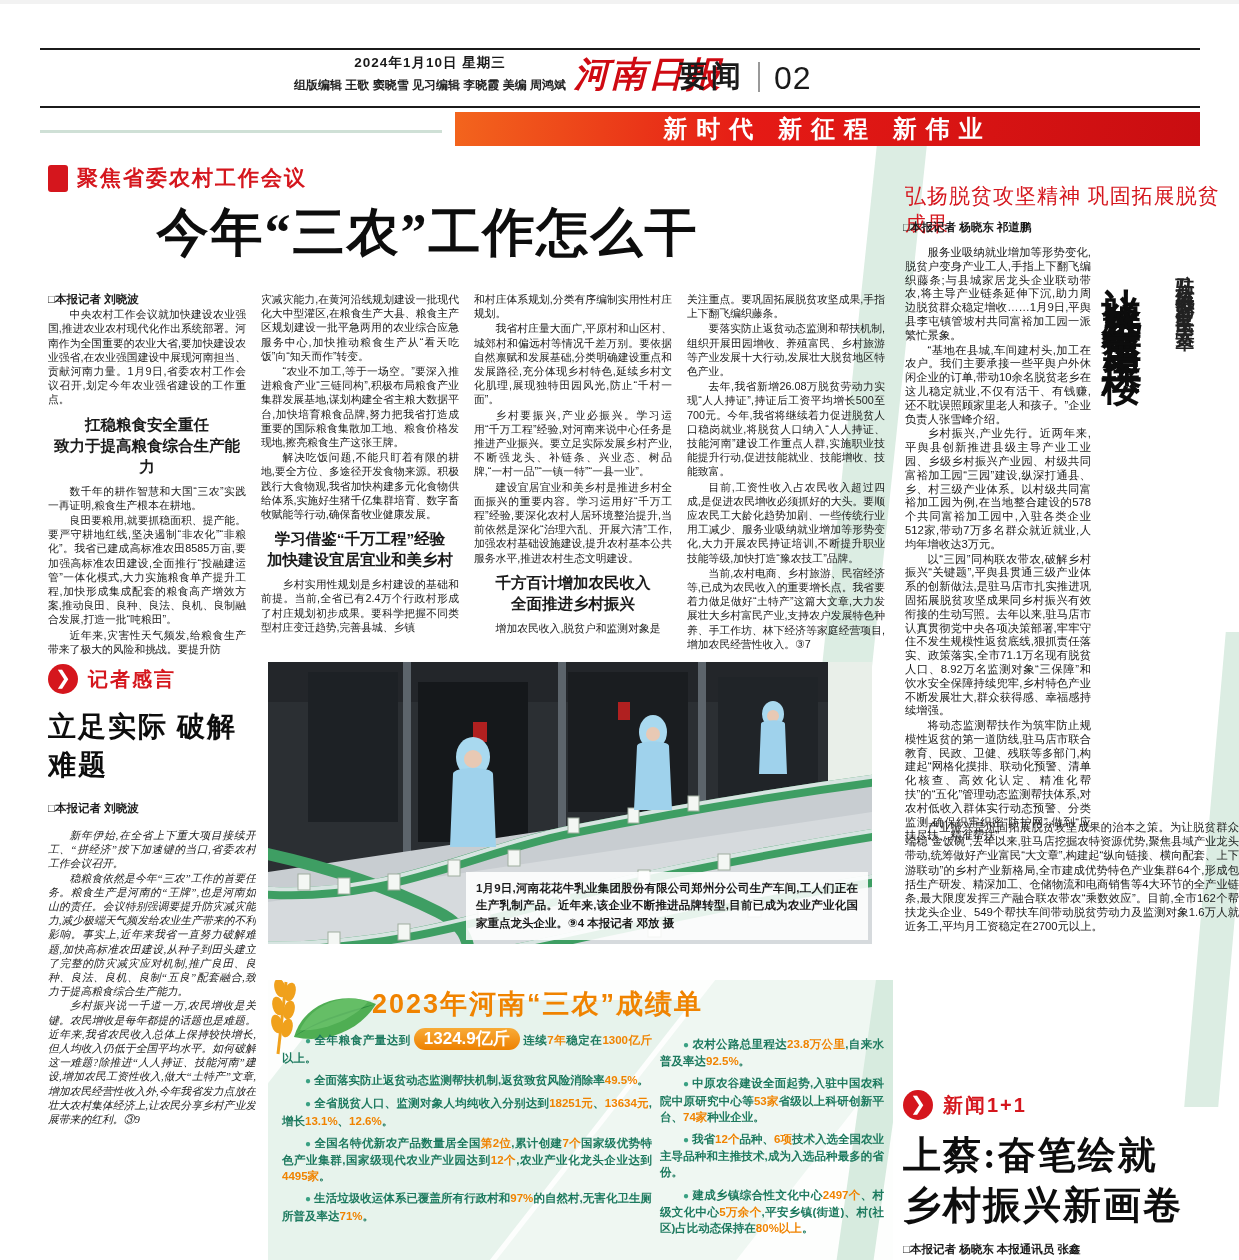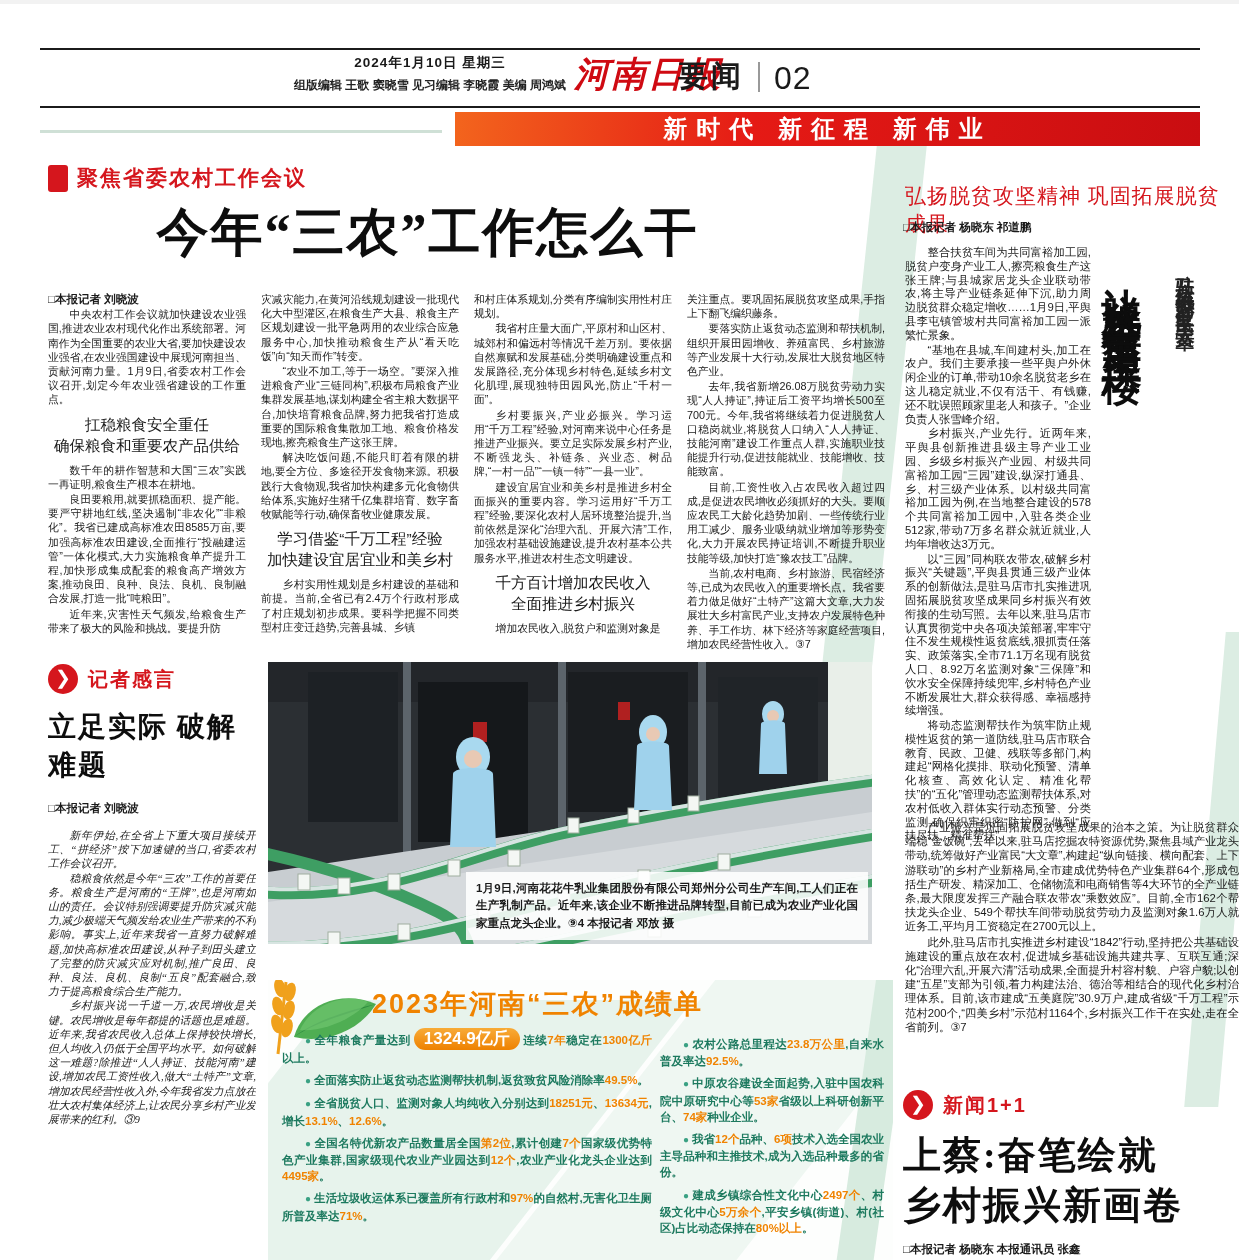--- a/index.html
+++ b/index.html
@@ -36,21 +36,21 @@
   
   #kicker{left:48px;top:160px;display:flex;align-items:center;gap:9px;}
   #kicker-icon{width:20px;height:27px;background:#d5161d;border-radius:3px;}
   #kicker-text{font-size:21px;color:#d5161d;font-weight:900;letter-spacing:2px;}
   #lead-headline{left:55px;top:194px;width:745px;text-align:center;font-size:52px;font-weight:900;letter-spacing:2px;color:#0d0d0d;}
   .col{position:absolute;top:288px;width:198px;height:374px;overflow:hidden;font-size:10.8px;line-height:14.2px;}
   #col1{left:48px;}#col2{left:261px;}#col3{left:474px;}#col4{left:687px;}
   .col p{text-indent:2em;margin-bottom:1px;}
   .col p.cont{text-indent:0;}
   .byline{font-weight:bold;font-size:11.5px;margin-bottom:11px;text-indent:0 !important;}
-  .subhead{font-size:15.5px;font-weight:400;text-align:center;line-height:21px;margin:7px 0;text-indent:0 !important;}
+  .subhead{font-size:15.5px;font-weight:700;text-align:center;line-height:21px;margin:7px 0;text-indent:0 !important;}
 
   
   #comment{left:48px;top:660px;width:208px;height:596px;overflow:hidden;}
   .label-row{display:flex;align-items:center;gap:10px;}
   .arrow-badge{width:30px;height:30px;border-radius:50%;background:#d5161d;color:#fff;
                font-size:19px;font-weight:900;text-align:center;line-height:28px;}
   .red-label{color:#d5161d;font-weight:900;font-size:20px;letter-spacing:2px;}
   #comment-headline{font-size:28px;font-weight:900;letter-spacing:2px;margin-top:14px;color:#0d0d0d;}
   #comment-byline{font-weight:bold;font-size:11.5px;margin-top:17px;}
   #comment-body{margin-top:12px;font-size:10.8px;line-height:14.2px;
@@ -123,21 +123,21 @@
     <span id="kicker-icon"></span>
     <span id="kicker-text">聚焦省委农村工作会议</span>
   </div>
   <div class="abs serif" id="lead-headline">今年“三农”工作怎么干</div>
 
   <div class="col jtext" id="col1">
     <p class="byline">□本报记者 刘晓波</p>
     <p>中央农村工作会议就加快建设农业强国,推进农业农村现代化作出系统部署。河南作为全国重要的农业大省,要加快建设农业强省,在农业强国建设中展现河南担当、贡献河南力量。1月9日,省委农村工作会议召开,划定今年农业强省建设的工作重点。</p>
     <div class="subhead">
       <div>扛稳粮食安全重任</div>
-      <div>确保粮食和重要农产品供给</div>
+      <div>致力于提高粮食综合生产能力</div>
     </div>
     <p>数千年的耕作智慧和大国“三农”实践一再证明,粮食生产根本在耕地。</p>
     <p>良田要粮用,就要抓稳面积、提产能。要严守耕地红线,坚决遏制“非农化”“非粮化”。我省已建成高标准农田8585万亩,要加强高标准农田建设,全面推行“投融建运管”一体化模式,大力实施粮食单产提升工程,加快形成集成配套的粮食高产增效方案,推动良田、良种、良法、良机、良制融合发展,打造一批“吨粮田”。</p>
     <p>近年来,灾害性天气频发,给粮食生产带来了极大的风险和挑战。要提升防</p>
   </div>
 
   <div class="col jtext" id="col2">
     <p class="cont">灾减灾能力,在黄河沿线规划建设一批现代化大中型灌区,在粮食生产大县、粮食主产区规划建设一批平急两用的农业综合应急服务中心,加快推动粮食生产从“看天吃饭”向“知天而作”转变。</p>
     <p>“农业不加工,等于一场空。”要深入推进粮食产业“三链同构”,积极布局粮食产业集群发展基地,谋划构建全省主粮大数据平台,加快培育粮食品牌,努力把我省打造成重要的国际粮食集散加工地、粮食价格发现地,擦亮粮食生产这张王牌。</p>
     <p>解决吃饭问题,不能只盯着有限的耕地,要全方位、多途径开发食物来源。积极践行大食物观,我省加快构建多元化食物供给体系,实施好生猪千亿集群培育、数字畜牧赋能等行动,确保畜牧业健康发展。</p>
@@ -283,29 +283,28 @@
         <div class="sc-item"><span class="sc-dot">●</span><span>建成乡镇综合性文化中心</span><span class="sc-num">2497个</span><span>、村级文化中心</span><span class="sc-num">5万余个</span><span>,平安乡镇(街道)、村(社区)占比动态保持在</span><span class="sc-num">80%以上</span><span>。</span></div>
       </div>
     <div id="sc-credit">文字整理 本报记者 刘晓波</div>
   </div>
 
   <div class="abs" id="ra-kicker">弘扬脱贫攻坚精神 巩固拓展脱贫成果</div>
   <div class="abs" id="ra-byline">□本报记者 杨晓东 祁道鹏</div>
   <div class="abs serif" id="ra-vert-headline">让脱贫群众生活更上一层楼</div>
   <div class="abs" id="ra-vert-kicker">驻马店统筹做好产业富民「大文章」</div>
   <div class="abs jtext" id="ra-col">
-    <p>整合扶贫车间为共同富裕加工园,脱贫户变身产业工人,擦亮粮食生产这张王牌;与县城家居龙头企业联动带农,将主导产业链条延伸下沉,助力周边脱贫群众稳定增收……1月9日,平舆县李屯镇管坡村共同富裕加工园一派繁忙景象。</p>
+    <p>服务业吸纳就业增加等形势变化,脱贫户变身产业工人,手指上下翻飞编织藤条;与县城家居龙头企业联动带农,将主导产业链条延伸下沉,助力周边脱贫群众稳定增收……1月9日,平舆县李屯镇管坡村共同富裕加工园一派繁忙景象。</p>
     <p>“基地在县城,车间建村头,加工在农户。我们主要承接一些平舆户外休闲企业的订单,带动10余名脱贫老乡在这儿稳定就业,不仅有活干、有钱赚,还不耽误照顾家里老人和孩子。”企业负责人张雪峰介绍。</p>
     <p>乡村振兴,产业先行。近两年来,平舆县创新推进县级主导产业工业园、乡级乡村振兴产业园、村级共同富裕加工园“三园”建设,纵深打通县、乡、村三级产业体系。以村级共同富裕加工园为例,在当地整合建设的578个共同富裕加工园中,入驻各类企业512家,带动7万多名群众就近就业,人均年增收达3万元。</p>
     <p>以“三园”同构联农带农,破解乡村振兴“关键题”,平舆县贯通三级产业体系的创新做法,是驻马店市扎实推进巩固拓展脱贫攻坚成果同乡村振兴有效衔接的生动写照。去年以来,驻马店市认真贯彻党中央各项决策部署,牢牢守住不发生规模性返贫底线,狠抓责任落实、政策落实,全市71.1万名现有脱贫人口、8.92万名监测对象“三保障”和饮水安全保障持续兜牢,乡村特色产业不断发展壮大,群众获得感、幸福感持续增强。</p>
     <p>将动态监测帮扶作为筑牢防止规模性返贫的第一道防线,驻马店市联合教育、民政、卫健、残联等多部门,构建起“网格化摸排、联动化预警、清单化核查、高效化认定、精准化帮扶”的“五化”管理动态监测帮扶体系,对农村低收入群体实行动态预警、分类监测,确保织牢织密“防护网”,做到“应扶尽扶、精准帮扶”。</p>
   </div>
   <div class="abs jtext" id="ra-wide">
     <p>产业振兴是巩固拓展脱贫攻坚成果的治本之策。为让脱贫群众端稳“金饭碗”,去年以来,驻马店挖掘农特资源优势,聚焦县域产业龙头带动,统筹做好产业富民“大文章”,构建起“纵向链接、横向配套、上下游联动”的乡村产业新格局,全市建成优势特色产业集群64个,形成包括生产研发、精深加工、仓储物流和电商销售等4大环节的全产业链条,最大限度发挥三产融合联农带农“乘数效应”。目前,全市162个帮扶龙头企业、549个帮扶车间带动脱贫劳动力及监测对象1.6万人就近务工,平均月工资稳定在2700元以上。</p>
-    <p>此外,驻马店市扎实推进乡村建设“1842”行动,坚持把公共基础设施建设的重点放在农村,促进城乡基础设施共建共享、互联互通;深化“治理六乱,开展六清”活动成果,全面提升村容村貌、户容户貌;以创建“五星”支部为引领,着力构建法治、德治等相结合的现代化乡村治理体系。目前,该市建成“五美庭院”30.9万户,建成省级“千万工程”示范村200个,“四美乡村”示范村1164个,乡村振兴工作干在实处,走在全省前列。③7</p>
   </div>
 
   <div class="abs label-row" id="news11-label">
     <span class="arrow-badge">❯</span>
     <span class="red-label">新闻1+1</span>
   </div>
   <div class="abs serif" id="news11-headline">
     <span>上蔡:奋笔绘就</span>
     <span>乡村振兴新画卷</span>
   </div>

